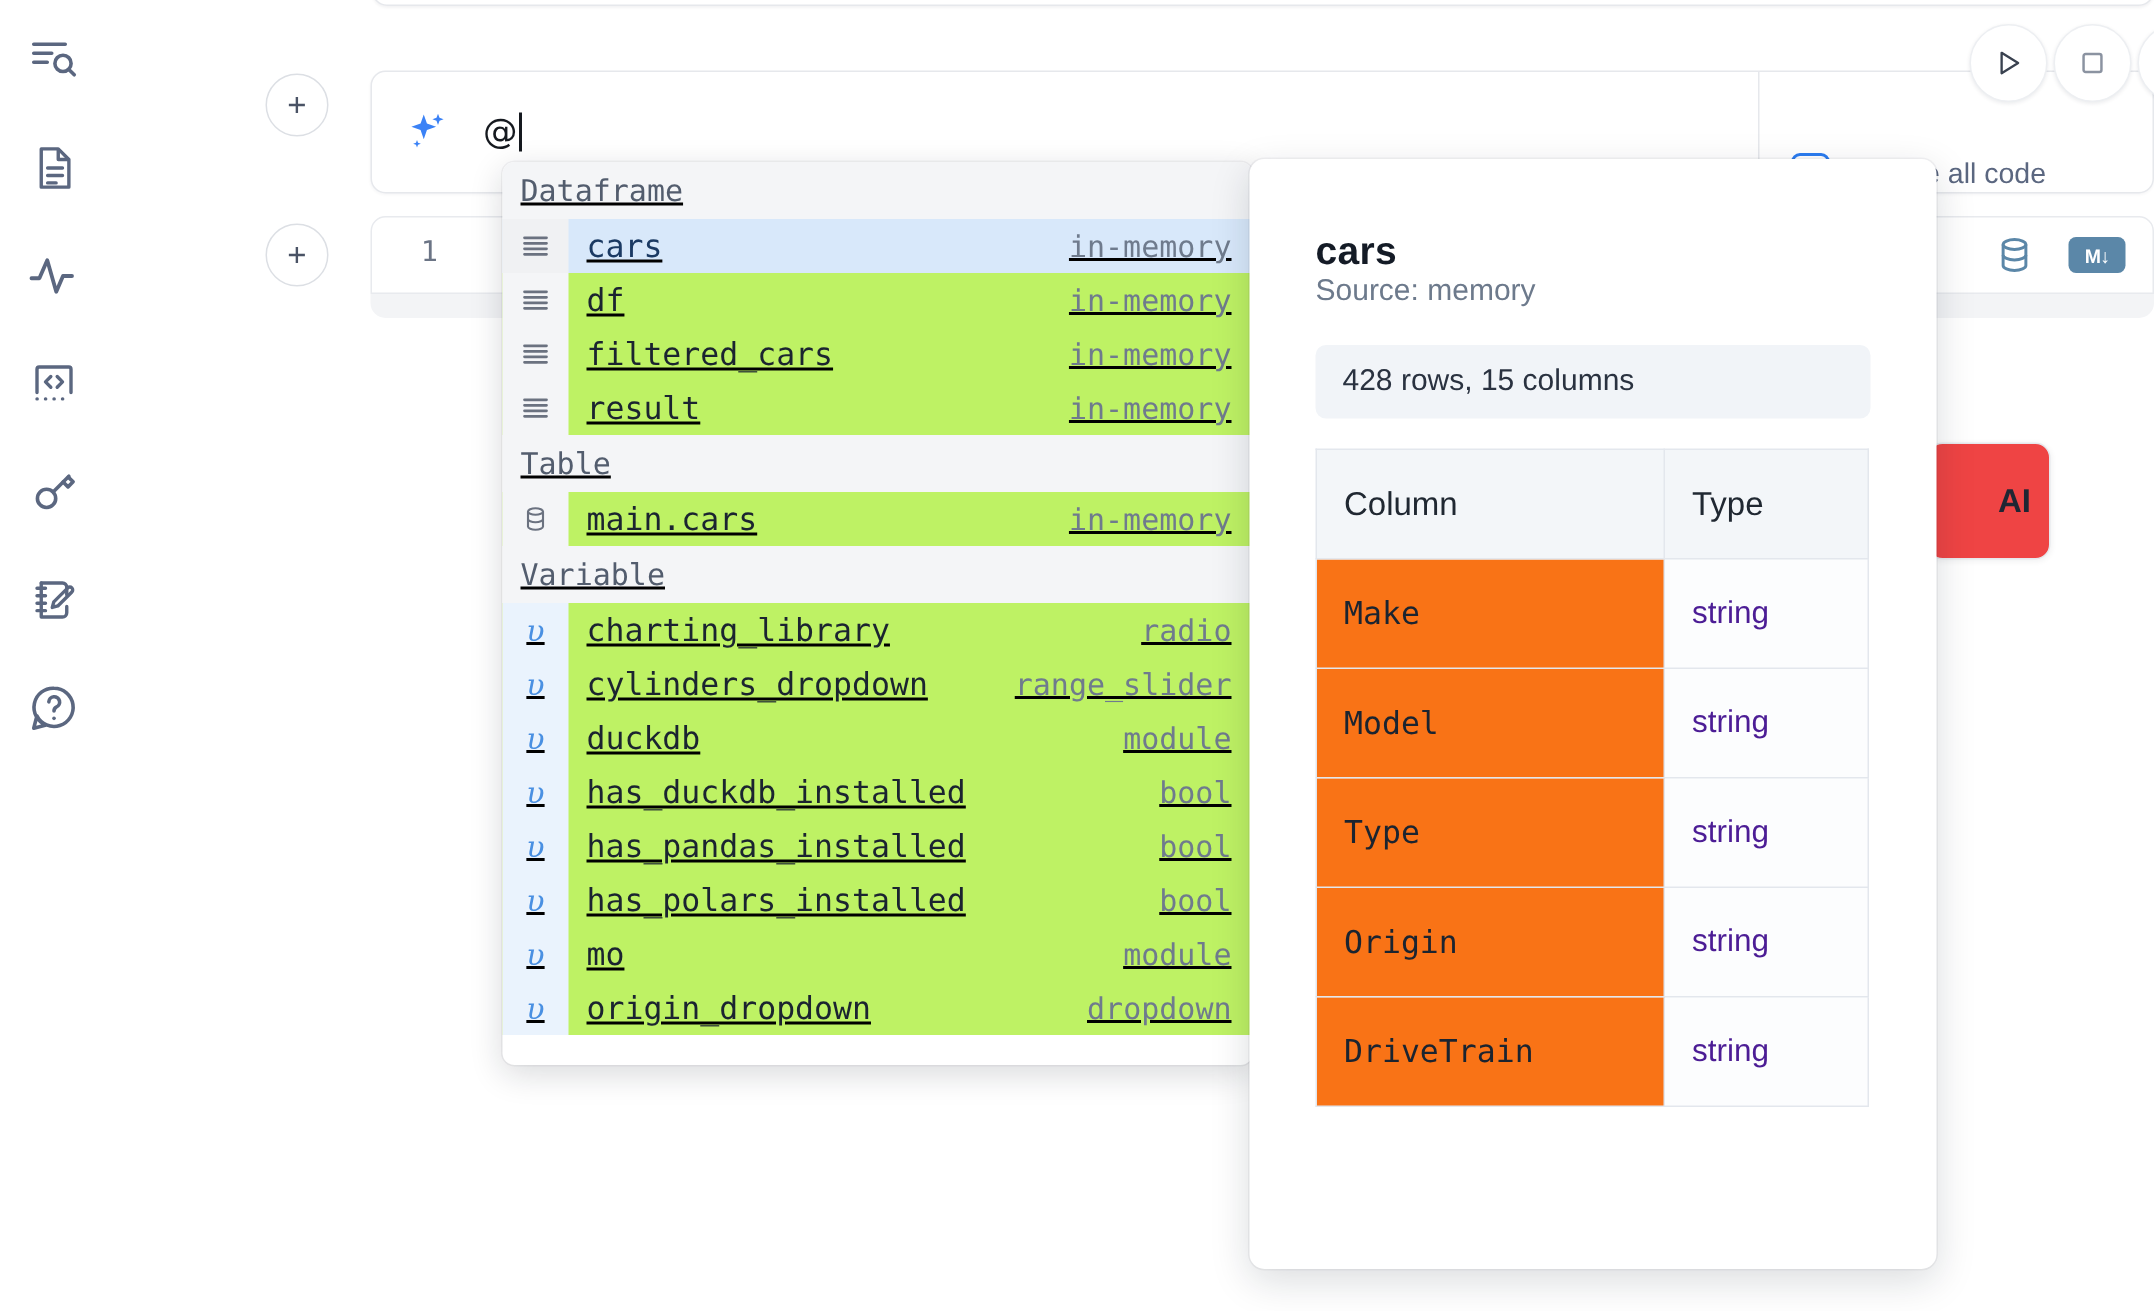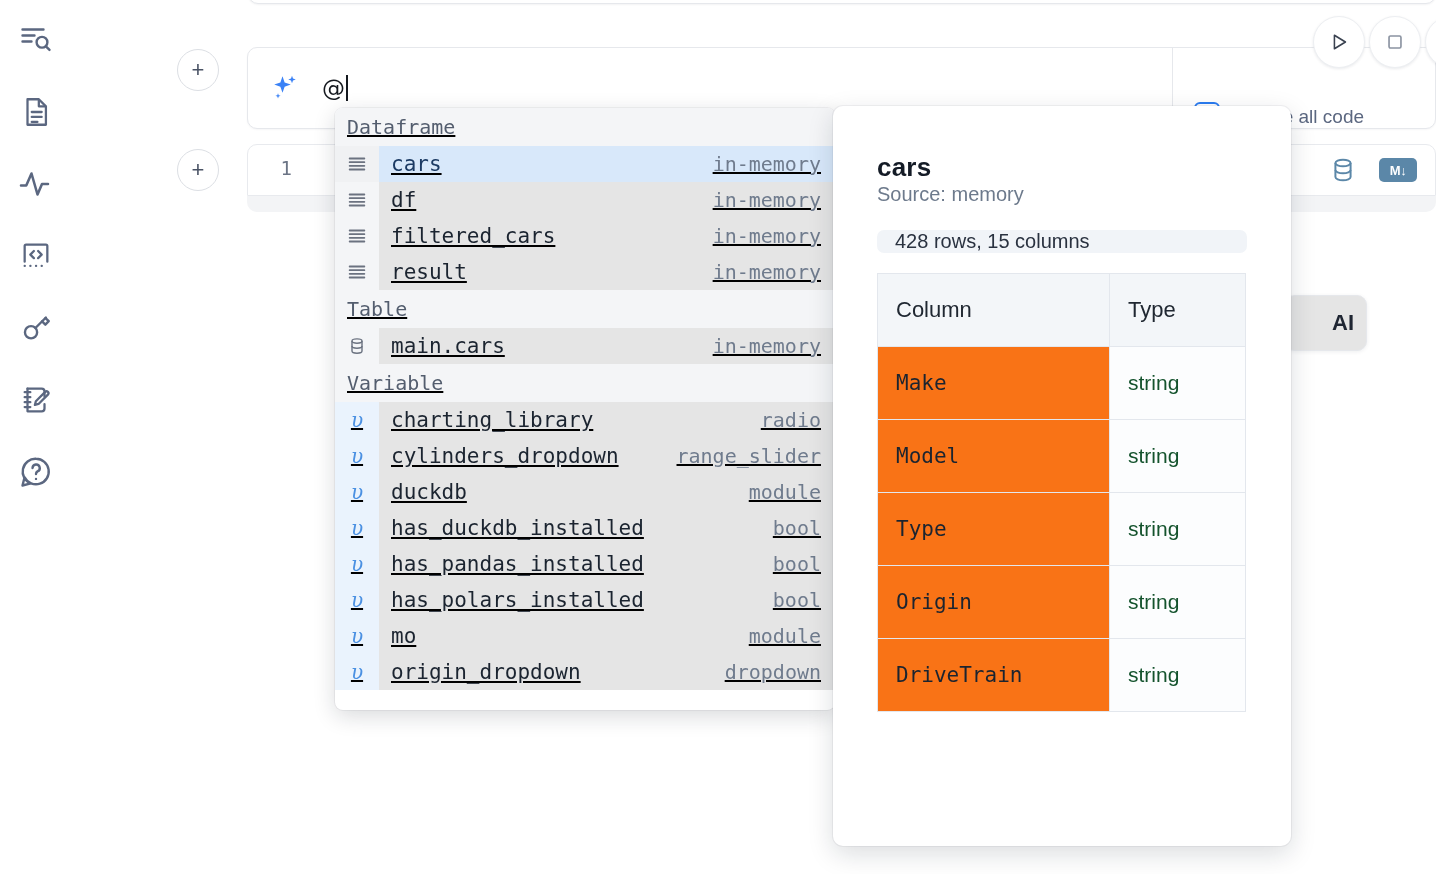--- a/index.html
+++ b/index.html
@@ -103,22 +103,22 @@
     justify-content: center; letter-spacing: -.5px; cursor: pointer;
     font-family: "Liberation Sans", sans-serif;
   }
   .cell-footer {
     position: absolute; left: 247px; top: 196px; width: 1189px; height: 16px;
     background: #f3f4f6; border-radius: 0 0 10px 10px;
   }
 
   
   .ai-chip {
-    position: absolute; left: 1285px; top: 295px; width: 82px; height: 56px;
-    background: #e5e5e5; border: 1px solid #e6e8ec; border-radius: 10px;
+    position: absolute; left: 1285px; top: 295px; width: 82px; height: 78px;
+    background: #ef4444; border: 1px solid #e6e8ec; border-radius: 10px;
     box-shadow: 0 1px 4px rgba(16,24,40,.07);
     display: flex; align-items: center; justify-content: flex-end;
     padding-right: 12px; font-size: 22px; font-weight: bold; color: #1f2633;
     overflow: hidden;
   }
 
   
   .ac {
     position: absolute; left: 335px; top: 108px; width: 500px; height: 602px;
     background: #ffffff; border-radius: 8px;
@@ -126,21 +126,21 @@
     overflow: hidden; z-index: 20;
     font-family: "DejaVu Sans Mono", monospace;
     text-decoration: underline;
   }
   .ac-section {
     height: 38px; background: #f4f5f7; color: #535d6e;
     font-size: 20px; display: flex; align-items: center; padding-left: 12px;
   }
   .ac-row {
     height: 36px; display: flex; align-items: center; cursor: pointer;
-    background: #e5e5e5; position: relative;
+    background: #bef264; position: relative;
   }
   .ac-row .gutter {
     width: 44px; height: 36px; flex: none; display: flex;
     align-items: center; justify-content: center; background: #f4f5f7; color: #6b7280;
   }
   .ac-row.var .gutter { background: #eaf3fd; color: #4a90e2; }
   .ac-row .nm {
     flex: 1; padding-left: 12px; font-size: 21px; color: #1b2430; white-space: nowrap;
   }
   .ac-row .ty {
@@ -158,35 +158,35 @@
     box-shadow: 0 8px 26px rgba(16,24,40,.15), 0 0 0 1px rgba(16,24,40,.05);
     overflow: hidden; z-index: 30;
   }
   .pv-inner { padding: 46px 44px 0 44px; }
   .pv-title {
     font-size: 26px; font-weight: bold; color: #141b26; letter-spacing: .2px;
   }
   .pv-source { font-size: 20px; color: #6d7a8c; }
   .pv-shape {
     margin-top: 24px; background: #f1f4f8; border-radius: 7px;
-    padding: 0 18px; font-size: 20px; color: #2a3240;
+    padding: 13px 18px; font-size: 20px; color: #2a3240;
   }
   .pv-table {
     margin-top: 20px; width: 368px; border: 1px solid #e3e7ed;
     border-collapse: collapse; table-layout: fixed;
   }
   .pv-table th, .pv-table td {
     border: 1px solid #e3e7ed; text-align: left; padding: 0 18px; height: 73px;
   }
   .pv-table th { background: #f3f6f9; font-weight: normal; font-size: 22px; color: #202832; }
   .pv-table td.col {
     font-family: "DejaVu Sans Mono", monospace; font-size: 21px; color: #1b2430;
     background: #f97316;
   }
-  .pv-table td.typ { font-size: 21px; color: #14532d; background: #fcfdfe; }
+  .pv-table td.typ { font-size: 21px; color: #4c1d95; background: #fcfdfe; }
   .pv-table col.c1 { width: 232px; }
   .pv-table col.c2 { width: 136px; }
 </style>
 </head>
 <body>
 
 <div id="root">
 
   <div class="rail">
     <div class="rail-btn">

